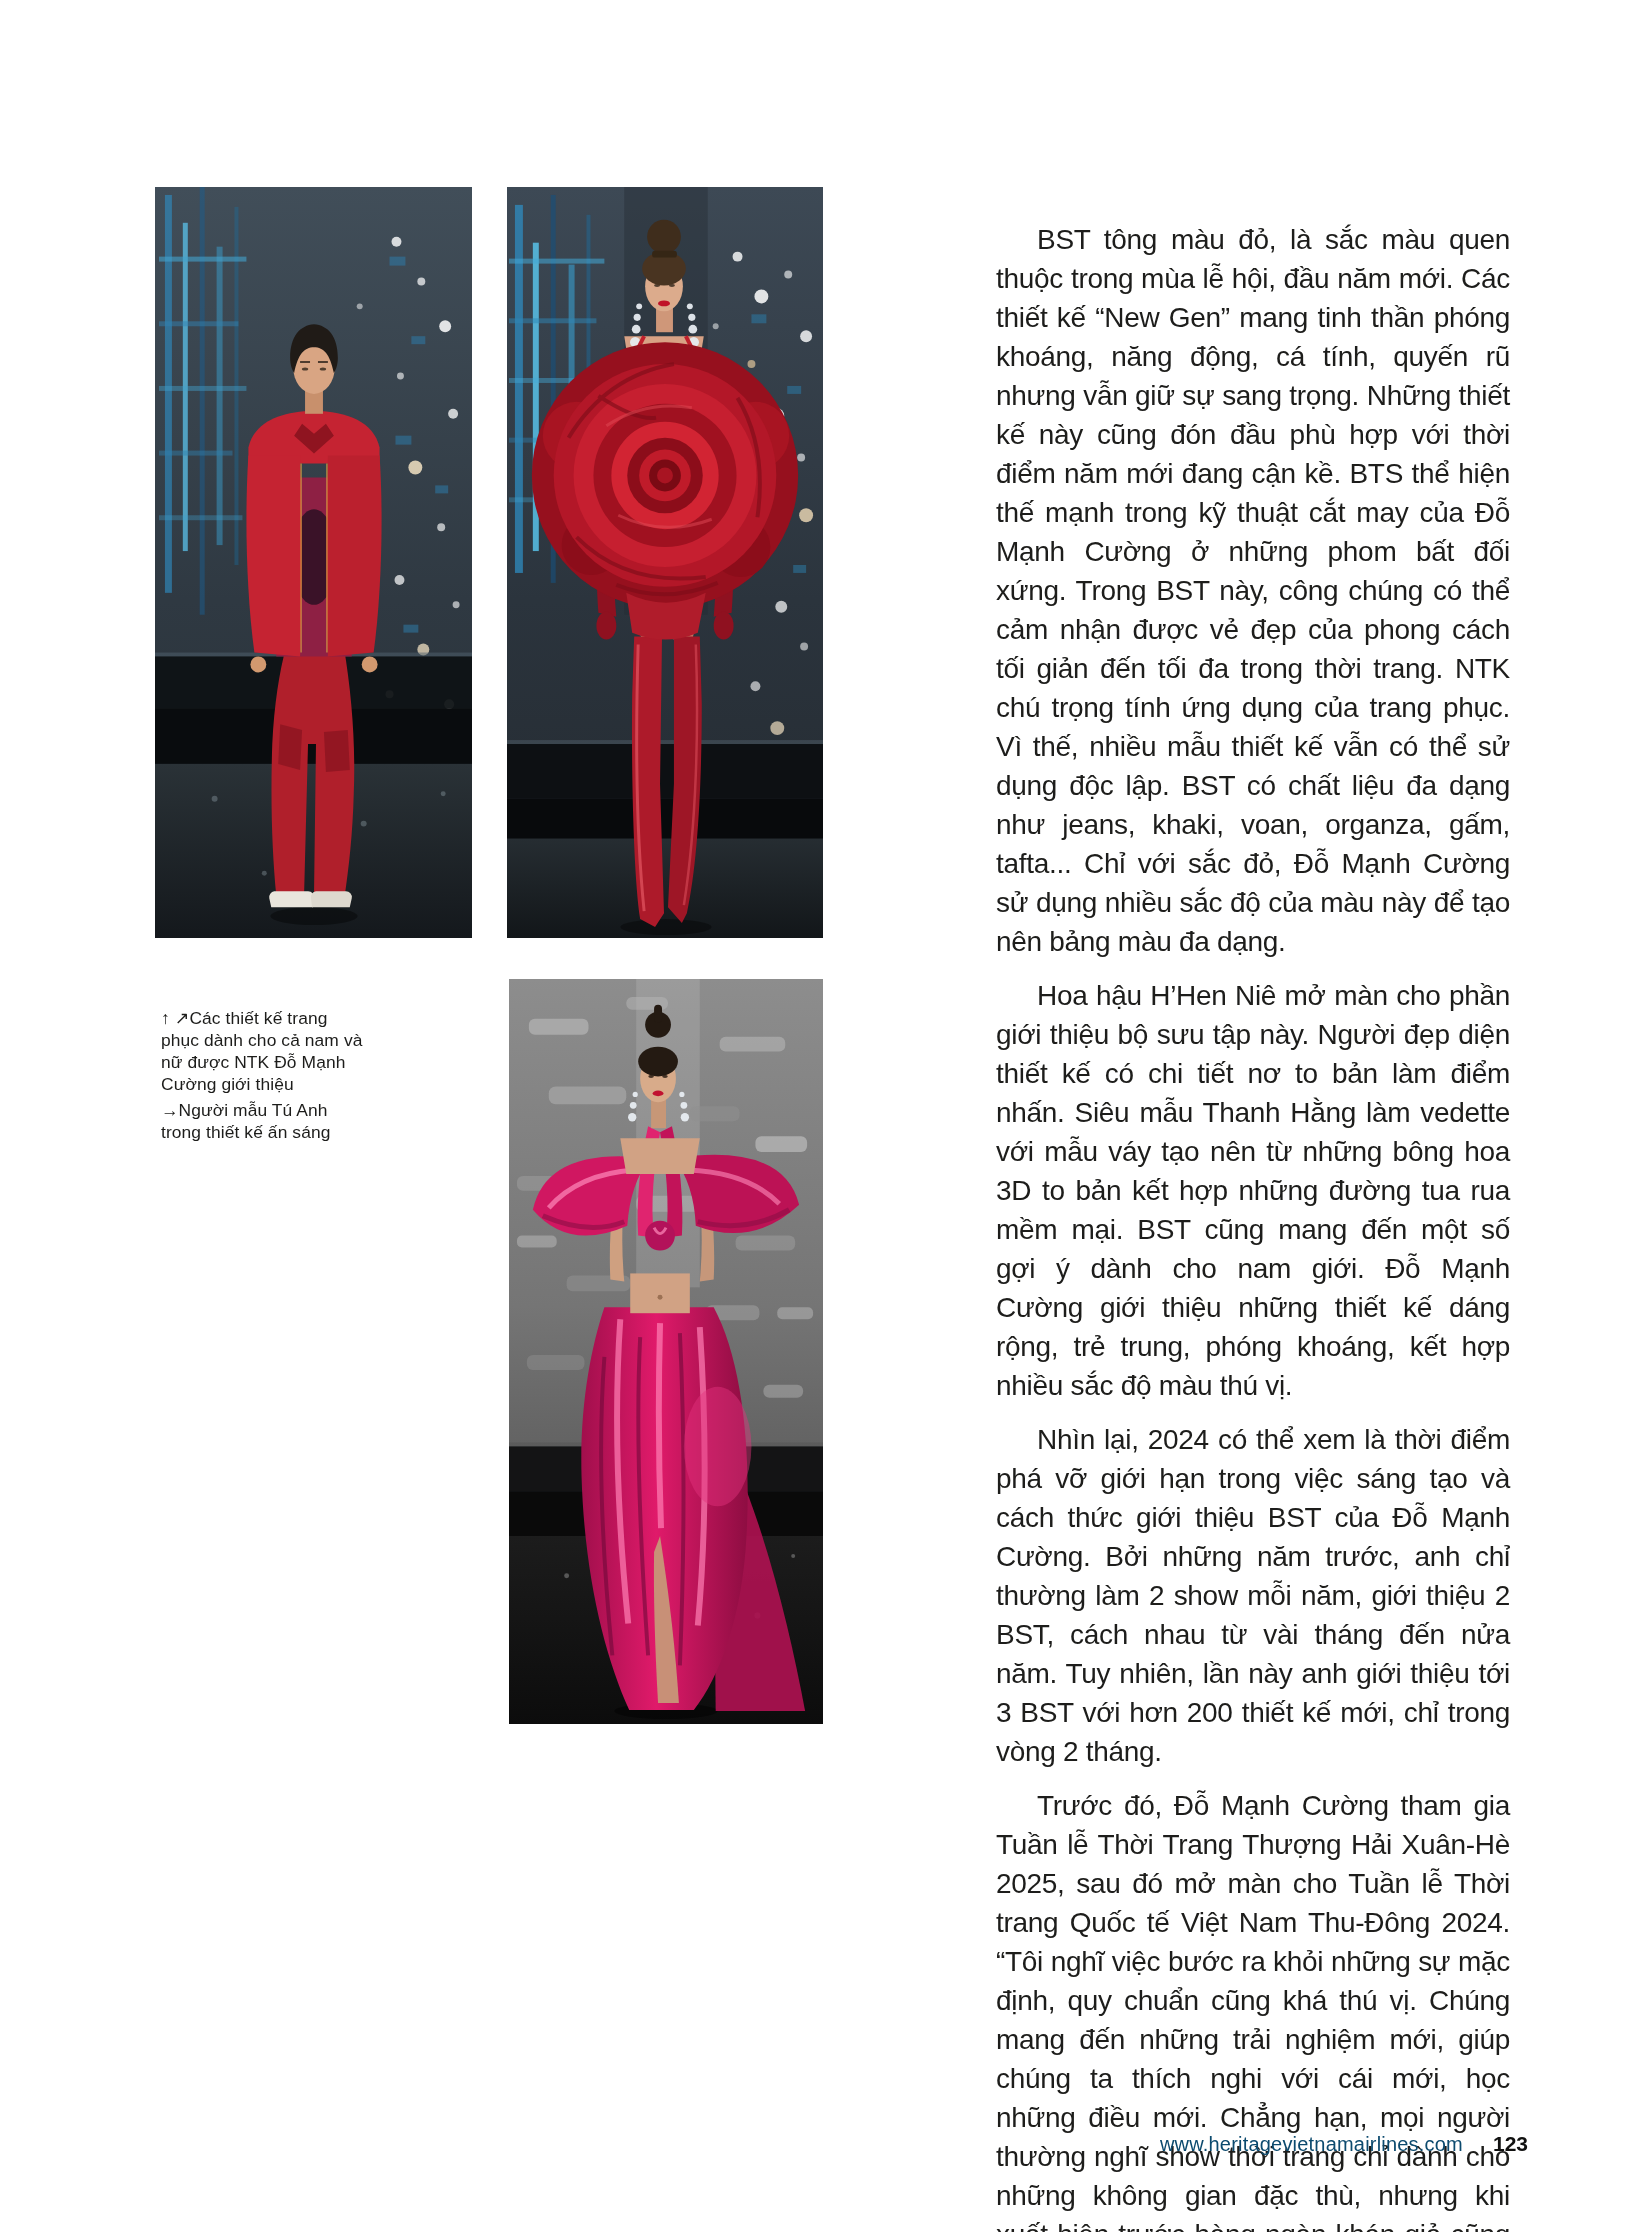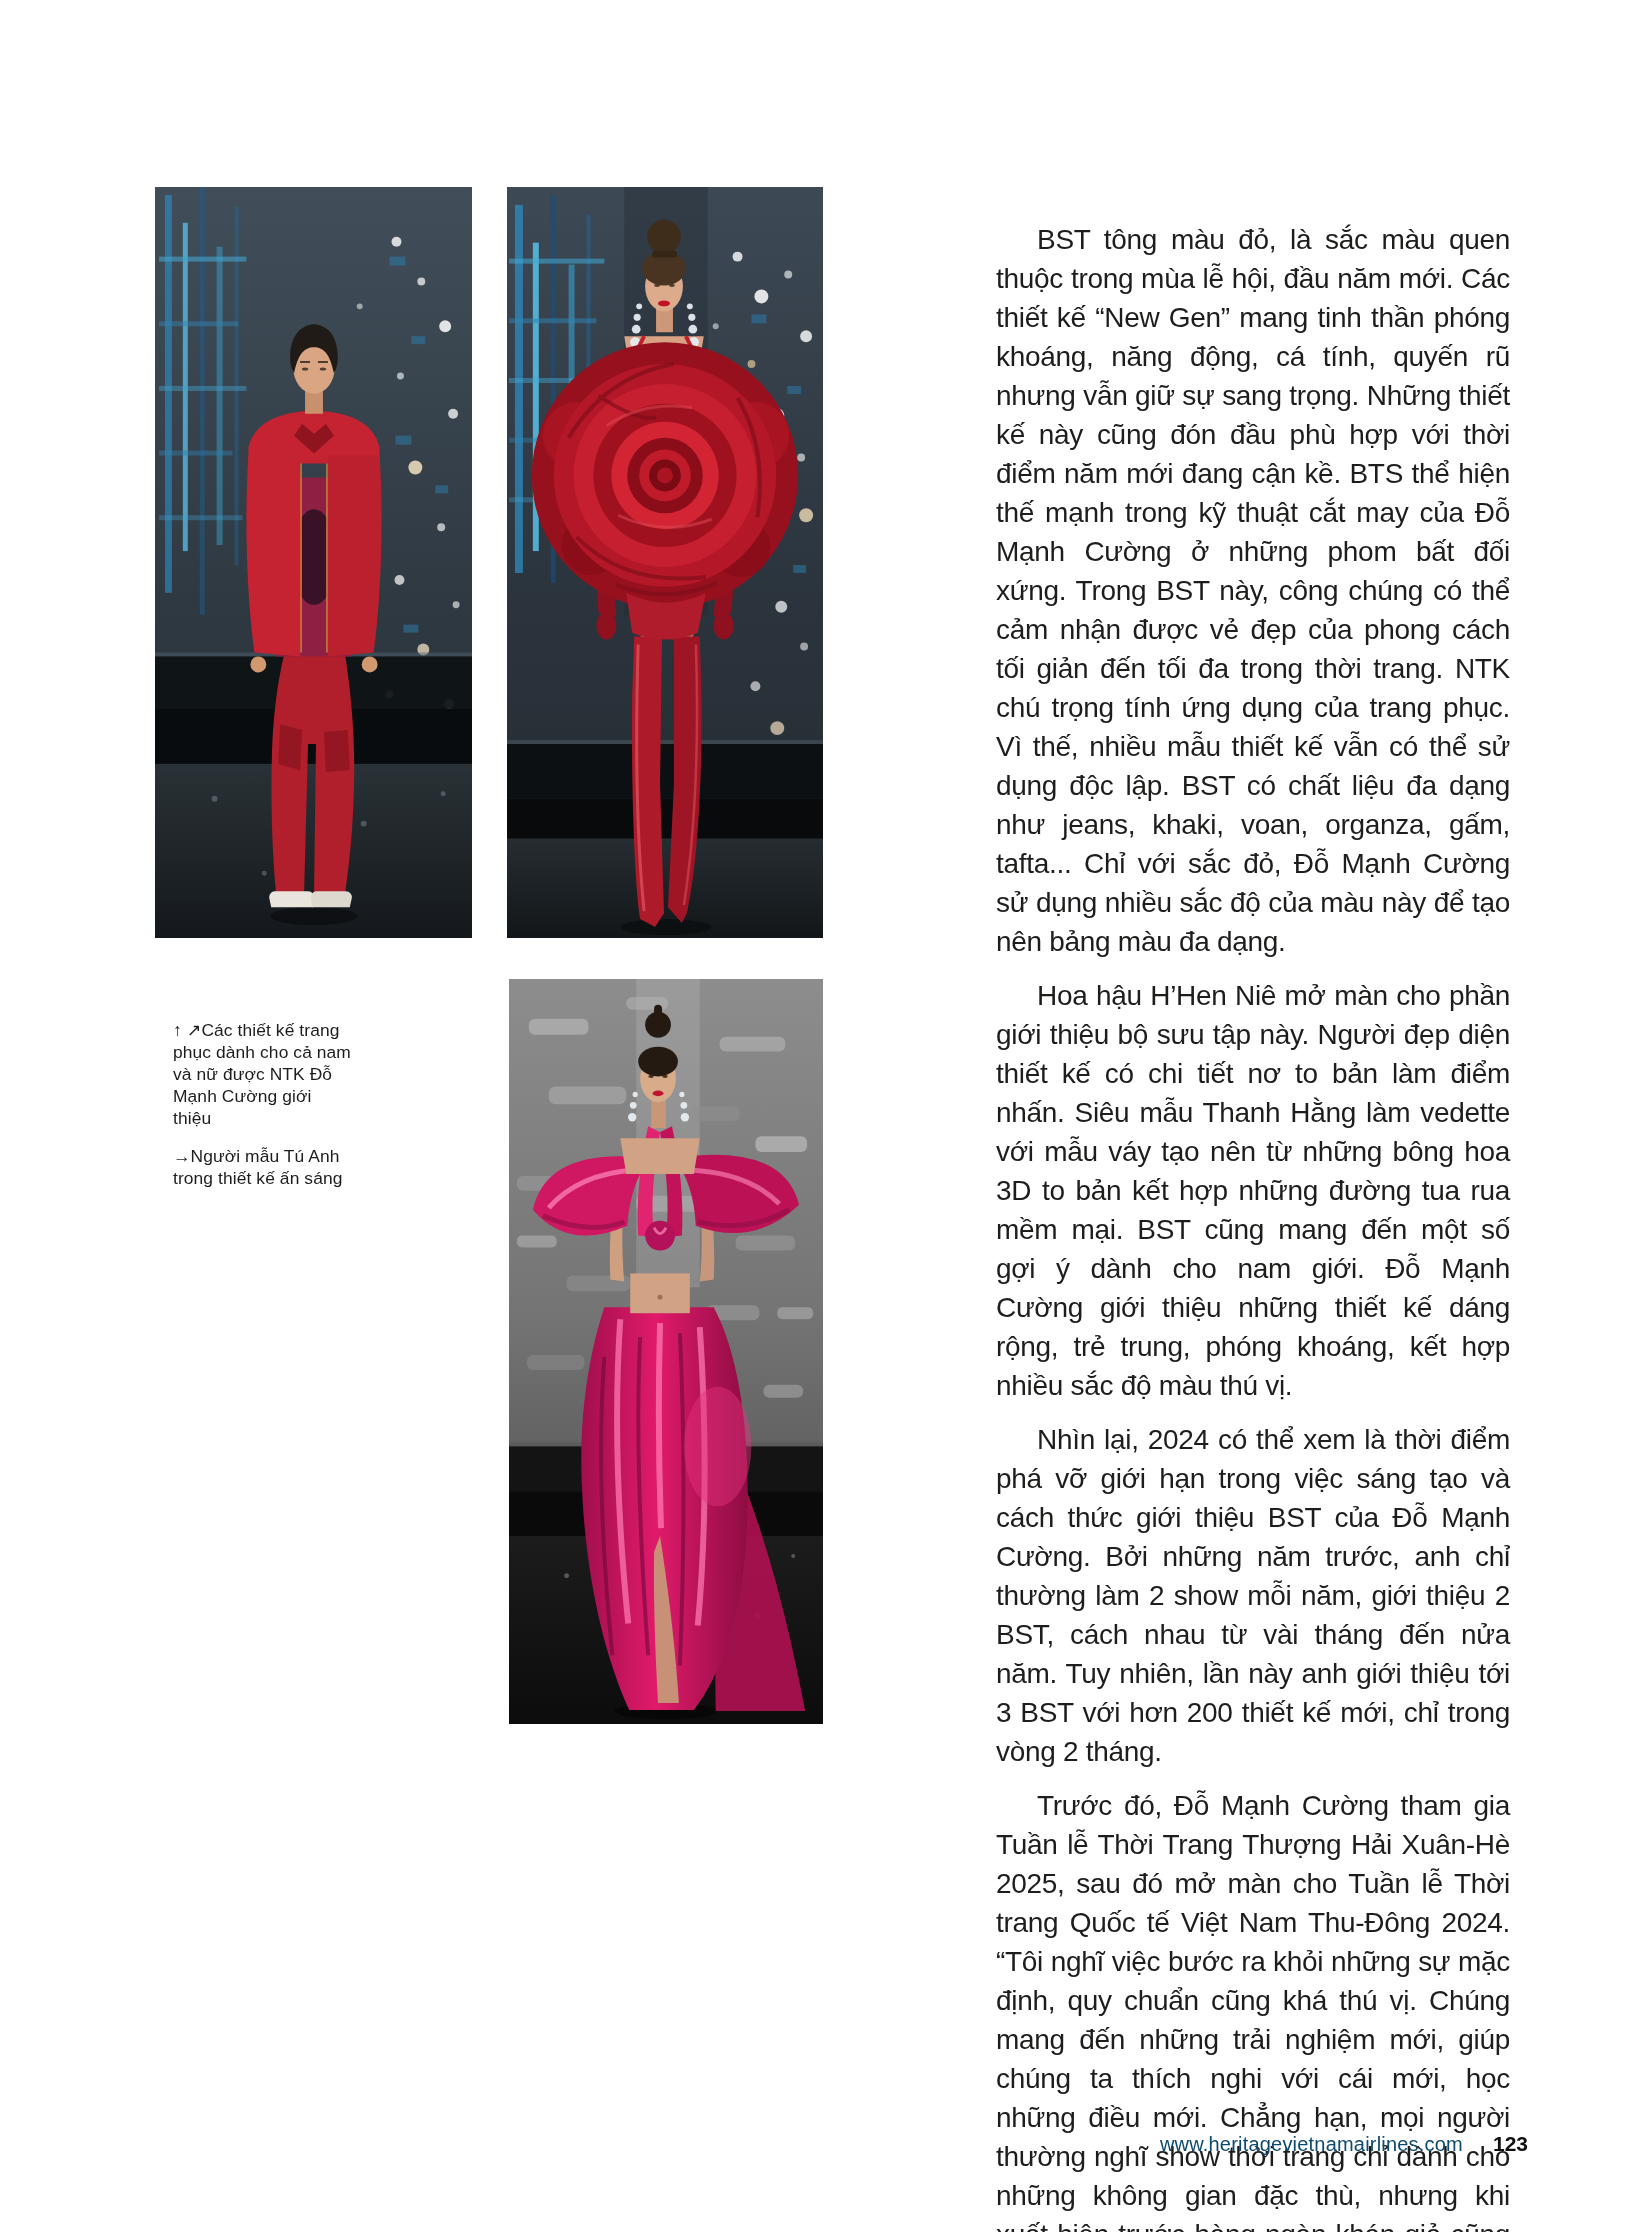--- a/index.html
+++ b/index.html
@@ -16,21 +16,21 @@
   .photo svg{display:block;width:100%;height:100%;}
   #photo-1{left:155px;top:187px;width:317px;height:751px;}
   #photo-2{left:507px;top:187px;width:316px;height:751px;}
   #photo-3{left:509px;top:979px;width:314px;height:745px;}
 
   .caption{
     position:absolute;left:157px;top:1003px;width:211px;
     font-size:17.4px;line-height:22px;color:#1d1d1b;
     letter-spacing:0.1px;
   }
-  .caption .seg{margin:16px;}
+  .caption .seg{margin:4px;}
 
   .article{
     position:absolute;left:981px;top:205px;width:544px;
     font-size:28px;line-height:39px;
     text-align:justify;color:#1d1d1b;
     letter-spacing:-0.3px;
   }
   .article p{margin:15px;text-indent:41px;}
 
   .lotus{display:inline-block;width:44px;height:28px;vertical-align:-4px;margin-left:8px;}

